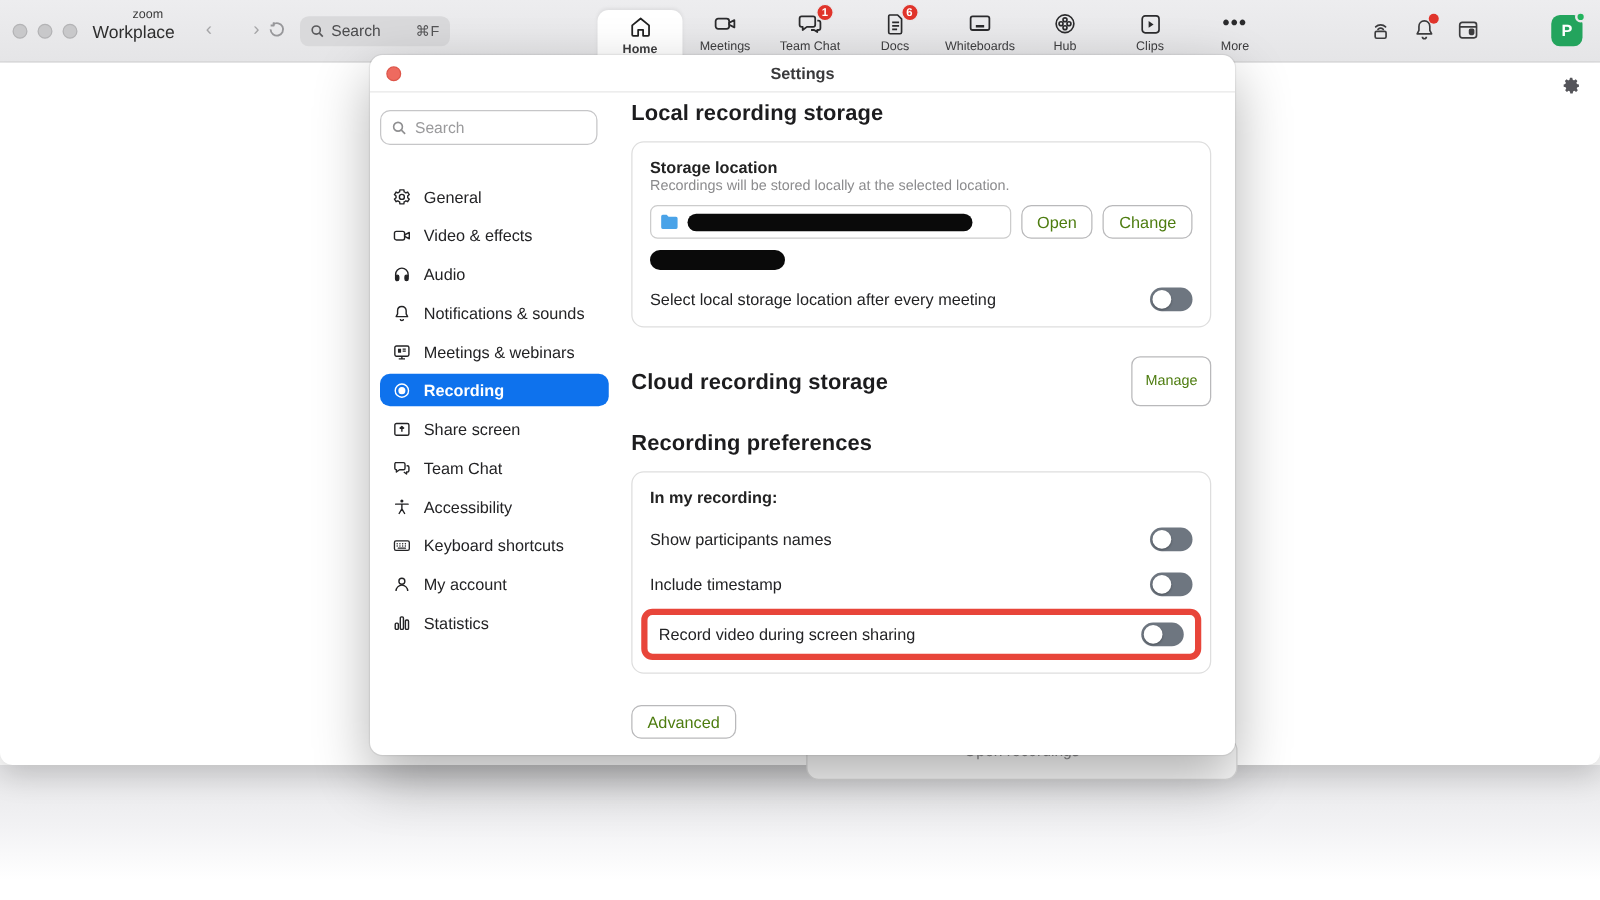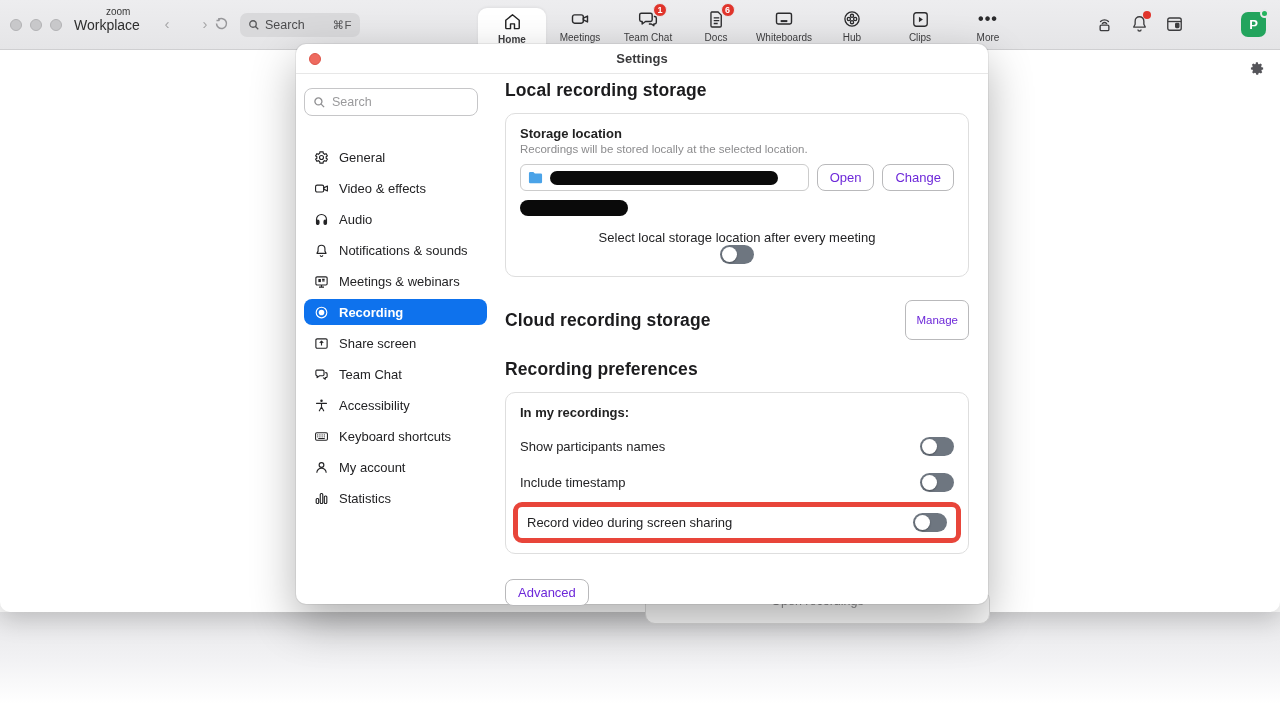--- a/index.html
+++ b/index.html
@@ -82,24 +82,24 @@
   .card { border:1px solid #dedede; border-radius:10px; background:#fff; padding:12px 14px; }
   .card1 { margin-top:12px; }
   .stitle { font-size:13px; font-weight:600; color:#222; }
   .sdesc { font-size:11.5px; color:#8b8b8d; margin-top:2px; }
   .pathrow { display:flex; align-items:center; gap:8px; margin-top:9px; }
   .pathfield { flex:1; height:27px; border:1px solid #ccc; border-radius:6px; display:flex; align-items:center;
     padding:0 7px; gap:7px; background:#fff; }
   .redact { background:#0a0a0a; border-radius:8px; }
   .r1 { width:228px; height:14px; }
   .r2 { width:108px; height:16px; margin-top:9px; }
-  .btn { border:1px solid #b9b9bb; background:#fff; border-radius:8px; font-size:13px; color:#6d28d9;
+  .btn { border:1px solid #b9b9bb; background:#fff; border-radius:8px; font-size:13px; color:#4d7c0f;
     padding:5px 12px; font-family:"Liberation Sans", sans-serif; cursor:default; }
   .btn.small { font-size:11.5px; padding:13px 10px; border-radius:7px; }
-  .togglerow { display:flex; align-items:center; justify-content:space-between; margin-top:14px;flex-direction:column; }
+  .togglerow { display:flex; align-items:center; justify-content:space-between; margin-top:14px; }
   .tlab { font-size:13px; color:#232325; }
   .toggle { width:34px; height:19px; border-radius:10px; background:#6e7680; position:relative; flex:0 0 auto;
     cursor:default; }
   .toggle .knob { position:absolute; left:2px; top:2px; width:15px; height:15px; border-radius:50%; background:#fff;
     box-shadow:0 1px 2px rgba(0,0,0,.3); }
   .h2row { display:flex; align-items:center; justify-content:space-between; margin-top:23px; }
   .h2b { margin-top:19px; }
   .card2 { margin-top:12px; padding:12px 14px 10px; }
   .gtitle { font-size:13px; font-weight:600; color:#222; }
   .prefrow { display:flex; align-items:center; justify-content:space-between; margin-top:17px; }
@@ -391,21 +391,21 @@
       </div>
 
       <div class="h2row">
         <div class="h1">Cloud recording storage</div>
         <button class="btn small">Manage</button>
       </div>
 
       <div class="h1 h2b">Recording preferences</div>
 
       <div class="card card2">
-        <div class="gtitle">In my recordings:</div>
+        <div class="gtitle">In my recording:</div>
         <div class="prefrow">
           <span class="tlab">Show participants names</span>
           <span class="toggle">
               <span class="knob"></span>
             </span>
         </div>
         <div class="prefrow">
           <span class="tlab">Include timestamp</span>
           <span class="toggle">
               <span class="knob"></span>

